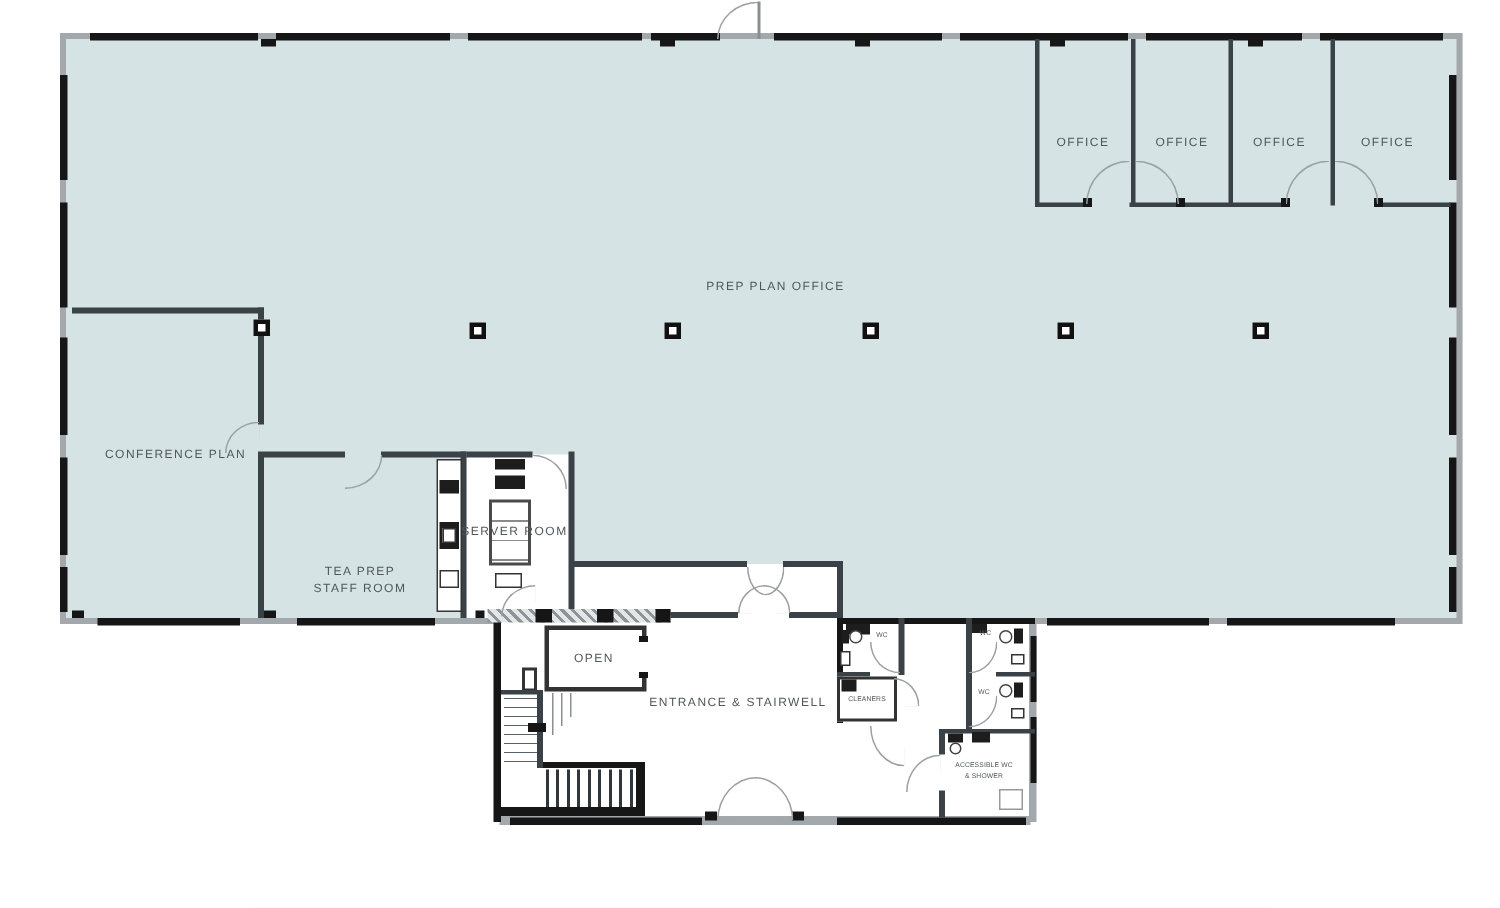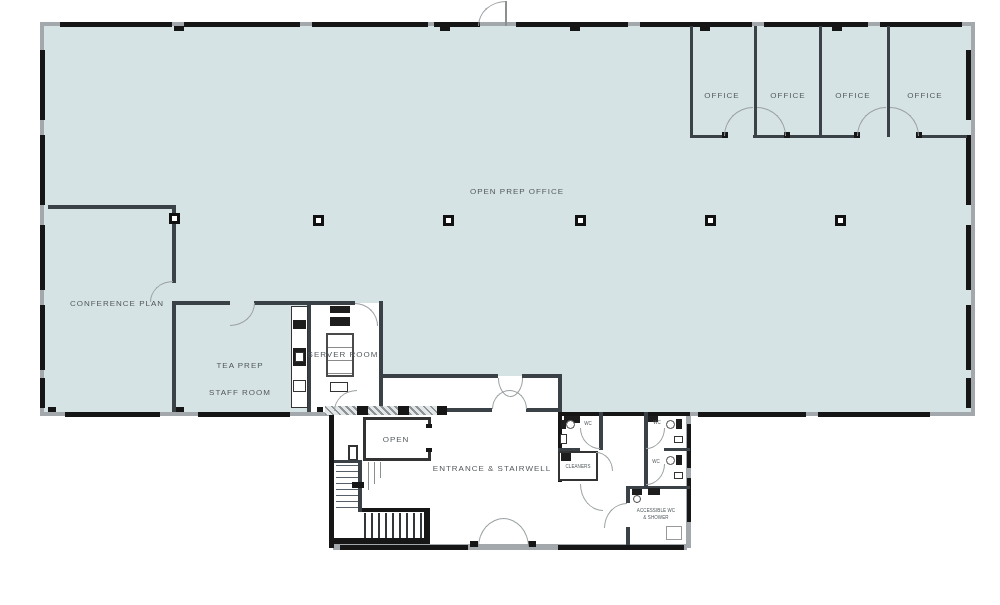--- a/index.html
+++ b/index.html
@@ -96,21 +96,21 @@
   <div class="bar" style="left:916px;top:132px;width:6px;height:6px;"></div>
   <div class="arc tl" style="left:724px;top:107px;width:28px;height:28px;"></div>
   <div class="arc tr" style="left:757px;top:107px;width:28px;height:28px;"></div>
   <div class="arc tl" style="left:857px;top:107px;width:28px;height:28px;"></div>
   <div class="arc tr" style="left:890px;top:107px;width:28px;height:28px;"></div>
   <div class="lbl" style="left:722px;top:95px;">OFFICE</div>
   <div class="lbl" style="left:788px;top:95px;">OFFICE</div>
   <div class="lbl" style="left:853px;top:95px;">OFFICE</div>
   <div class="lbl" style="left:925px;top:95px;">OFFICE</div>
 
-  <div class="lbl" style="left:517px;top:191px;">OPEN PREP OFFICE</div>
+  <div class="lbl" style="left:517px;top:191px;">PREP PLAN OFFICE</div>
   <div class="col" style="left:169px;top:213px;"></div>
   <div class="col" style="left:313px;top:215px;"></div>
   <div class="col" style="left:443px;top:215px;"></div>
   <div class="col" style="left:575px;top:215px;"></div>
   <div class="col" style="left:705px;top:215px;"></div>
   <div class="col" style="left:835px;top:215px;"></div>
 
   <div class="wall" style="left:48px;top:205px;width:128px;height:4px;"></div>
   <div class="wall" style="left:172px;top:205px;width:4px;height:78px;"></div>
   <div class="wall" style="left:172px;top:301px;width:4px;height:111px;"></div>
@@ -120,21 +120,21 @@
   <div class="wall" style="left:176px;top:301px;width:54px;height:4px;"></div>
   <div class="wall" style="left:254px;top:301px;width:57px;height:4px;"></div>
   <div class="arc br" style="left:230px;top:303px;width:24px;height:22px;"></div>
   <div class="wall" style="left:307px;top:301px;width:4px;height:111px;"></div>
   <div class="fix" style="left:291px;top:306px;width:17px;height:102px;"></div>
   <div class="fixd" style="left:293px;top:320px;width:13px;height:9px;"></div>
   <div class="fixd" style="left:293px;top:348px;width:13px;height:18px;"></div>
   <div class="fix" style="left:295px;top:352px;width:9px;height:10px;"></div>
   <div class="fix" style="left:293px;top:380px;width:13px;height:12px;"></div>
   <div class="lbl" style="left:240px;top:352px;margin-top:40px;">STAFF ROOM</div>
-  <div class="lbl" style="left:240px;top:365px;">TEA PREP</div>
+  <div class="lbl" style="left:240px;top:381px;">TEA PREP</div>
 
   <div class="wall" style="left:311px;top:301px;width:44px;height:4px;"></div>
   <div class="arc tr" style="left:355px;top:303px;width:22px;height:22px;"></div>
   <div class="wall" style="left:379px;top:301px;width:4px;height:111px;"></div>
   <div class="fixd" style="left:330px;top:306px;width:20px;height:7px;"></div>
   <div class="fixd" style="left:330px;top:317px;width:20px;height:9px;"></div>
   <div class="rack" style="left:326px;top:333px;width:28px;height:44px;"></div>
   <div class="fix" style="left:330px;top:382px;width:18px;height:10px;"></div>
   <div class="arc tl" style="left:334px;top:390px;width:22px;height:20px;"></div>
   <div class="lbl" style="left:343px;top:354px;">SERVER ROOM</div>

